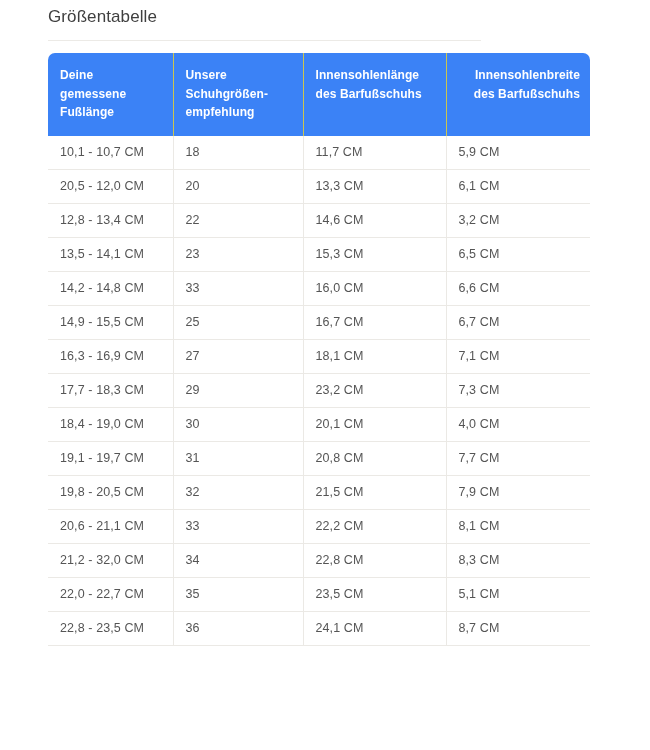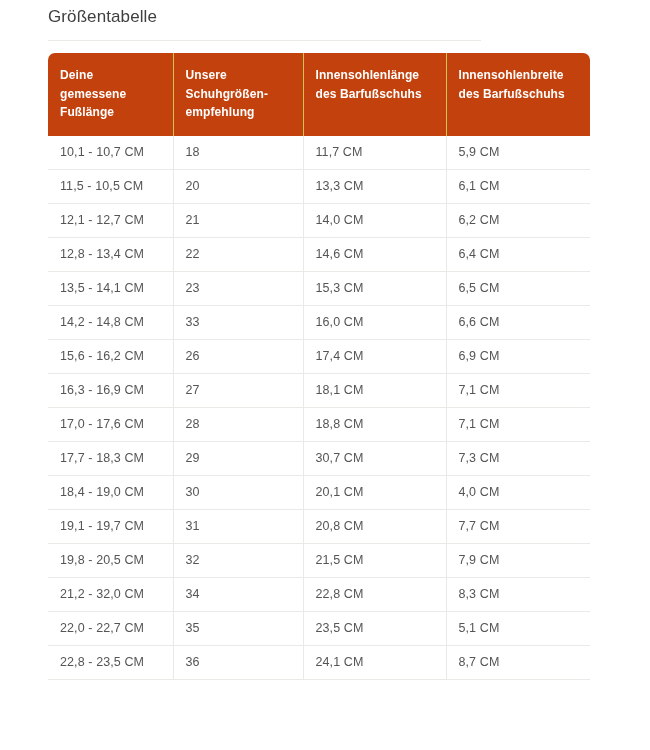--- a/index.html
+++ b/index.html
@@ -48,39 +48,40 @@
     margin-top: 12px;
     font-size: 12.5px;
   }
 
   .size-table col.c1 { width: 125px; }
   .size-table col.c2 { width: 130px; }
   .size-table col.c3 { width: 143px; }
   .size-table col.c4 { width: 144px; }
 
   .size-table thead th {
-    background: #c2410c;
+    background: #3b82f6;
     color: #ffffff;
     font-size: 12px;
     font-weight: 700;
     text-align: left;
     vertical-align: top;
     padding: 13px 10px 14px 12px;
     line-height: 18.5px;
     border-right: 1px solid #cbc54f;
     letter-spacing: 0.1px;
   }
   .size-table thead th:last-child {
     border-right: none;
   }
   .size-table thead th:first-child {
     border-top-left-radius: 7px;
   }
   .size-table thead th:last-child {
     border-top-right-radius: 7px;
+    text-align: right;
   }
 
   .hdr-line { display: block; }
 
   .size-table tbody td {
     color: #555555;
     font-size: 12.5px;
     font-weight: 400;
     text-align: left;
     padding: 9px 10px 9px 12px;
@@ -135,71 +136,59 @@
         </tr>
     </thead>
     <tbody>
         <tr>
           <td>10,1 - 10,7 CM</td>
           <td>18</td>
           <td>11,7 CM</td>
           <td>5,9 CM</td>
         </tr>
         <tr>
-          <td>11,5 - 10,5 CM</td>
+          <td>20,5 - 12,0 CM</td>
           <td>20</td>
           <td>13,3 CM</td>
           <td>6,1 CM</td>
         </tr>
         <tr>
-          <td>12,1 - 12,7 CM</td>
-          <td>21</td>
-          <td>14,0 CM</td>
-          <td>6,2 CM</td>
-        </tr>
-        <tr>
           <td>12,8 - 13,4 CM</td>
           <td>22</td>
           <td>14,6 CM</td>
-          <td>6,4 CM</td>
+          <td>3,2 CM</td>
         </tr>
         <tr>
           <td>13,5 - 14,1 CM</td>
           <td>23</td>
           <td>15,3 CM</td>
           <td>6,5 CM</td>
         </tr>
         <tr>
           <td>14,2 - 14,8 CM</td>
           <td>33</td>
           <td>16,0 CM</td>
           <td>6,6 CM</td>
         </tr>
         <tr>
-          <td>15,6 - 16,2 CM</td>
-          <td>26</td>
-          <td>17,4 CM</td>
-          <td>6,9 CM</td>
+          <td>14,9 - 15,5 CM</td>
+          <td>25</td>
+          <td>16,7 CM</td>
+          <td>6,7 CM</td>
         </tr>
         <tr>
           <td>16,3 - 16,9 CM</td>
           <td>27</td>
           <td>18,1 CM</td>
           <td>7,1 CM</td>
         </tr>
         <tr>
-          <td>17,0 - 17,6 CM</td>
-          <td>28</td>
-          <td>18,8 CM</td>
-          <td>7,1 CM</td>
-        </tr>
-        <tr>
           <td>17,7 - 18,3 CM</td>
           <td>29</td>
-          <td>30,7 CM</td>
+          <td>23,2 CM</td>
           <td>7,3 CM</td>
         </tr>
         <tr>
           <td>18,4 - 19,0 CM</td>
           <td>30</td>
           <td>20,1 CM</td>
           <td>4,0 CM</td>
         </tr>
         <tr>
           <td>19,1 - 19,7 CM</td>
@@ -207,20 +196,26 @@
           <td>20,8 CM</td>
           <td>7,7 CM</td>
         </tr>
         <tr>
           <td>19,8 - 20,5 CM</td>
           <td>32</td>
           <td>21,5 CM</td>
           <td>7,9 CM</td>
         </tr>
         <tr>
+          <td>20,6 - 21,1 CM</td>
+          <td>33</td>
+          <td>22,2 CM</td>
+          <td>8,1 CM</td>
+        </tr>
+        <tr>
           <td>21,2 - 32,0 CM</td>
           <td>34</td>
           <td>22,8 CM</td>
           <td>8,3 CM</td>
         </tr>
         <tr>
           <td>22,0 - 22,7 CM</td>
           <td>35</td>
           <td>23,5 CM</td>
           <td>5,1 CM</td>

